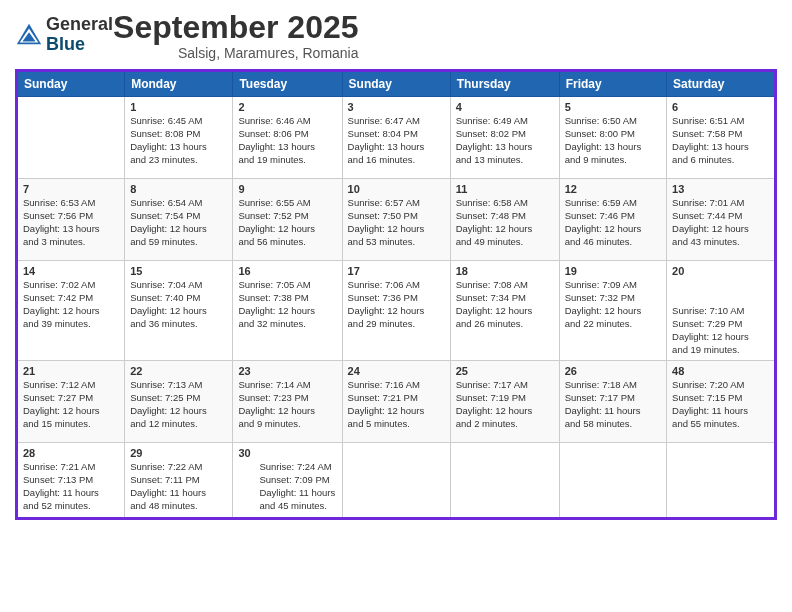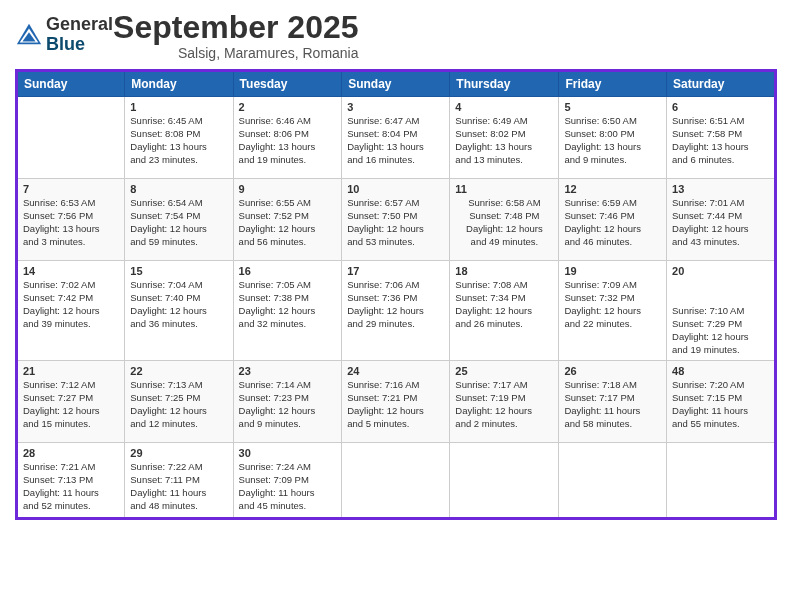--- a/index.html
+++ b/index.html
@@ -200,21 +200,21 @@
           </td>
           <td>
             <span class="day-number">10</span>
             <div class="day-info" style="white-space: pre-line;">Sunrise: 6:57 AM
 Sunset: 7:50 PM
 Daylight: 12 hours
 and 53 minutes.</div>
           </td>
           <td>
             <span class="day-number">11</span>
-            <div class="day-info" style="white-space: pre-line; text-align: center;">Sunrise: 6:58 AM
+            <div class="day-info" style="white-space: pre-line;">Sunrise: 6:58 AM
 Sunset: 7:48 PM
 Daylight: 12 hours
 and 49 minutes.</div>
           </td>
           <td>
             <span class="day-number">12</span>
             <div class="day-info" style="white-space: pre-line;">Sunrise: 6:59 AM
 Sunset: 7:46 PM
 Daylight: 12 hours
 and 46 minutes.</div>
@@ -339,21 +339,21 @@
           </td>
           <td>
             <span class="day-number">29</span>
             <div class="day-info" style="white-space: pre-line;">Sunrise: 7:22 AM
 Sunset: 7:11 PM
 Daylight: 11 hours
 and 48 minutes.</div>
           </td>
           <td>
             <span class="day-number">30</span>
-            <div class="day-info" style="white-space: pre-line;">Sunrise: 7:24 AM
+            <div class="day-info" style="white-space: pre-line; margin-left: 21px;">Sunrise: 7:24 AM
 Sunset: 7:09 PM
 Daylight: 11 hours
 and 45 minutes.</div>
           </td>
           <td class="empty-cell"></td>
           <td class="empty-cell"></td>
           <td class="empty-cell"></td>
           <td class="empty-cell"></td>
         </tr>
       </tbody>

